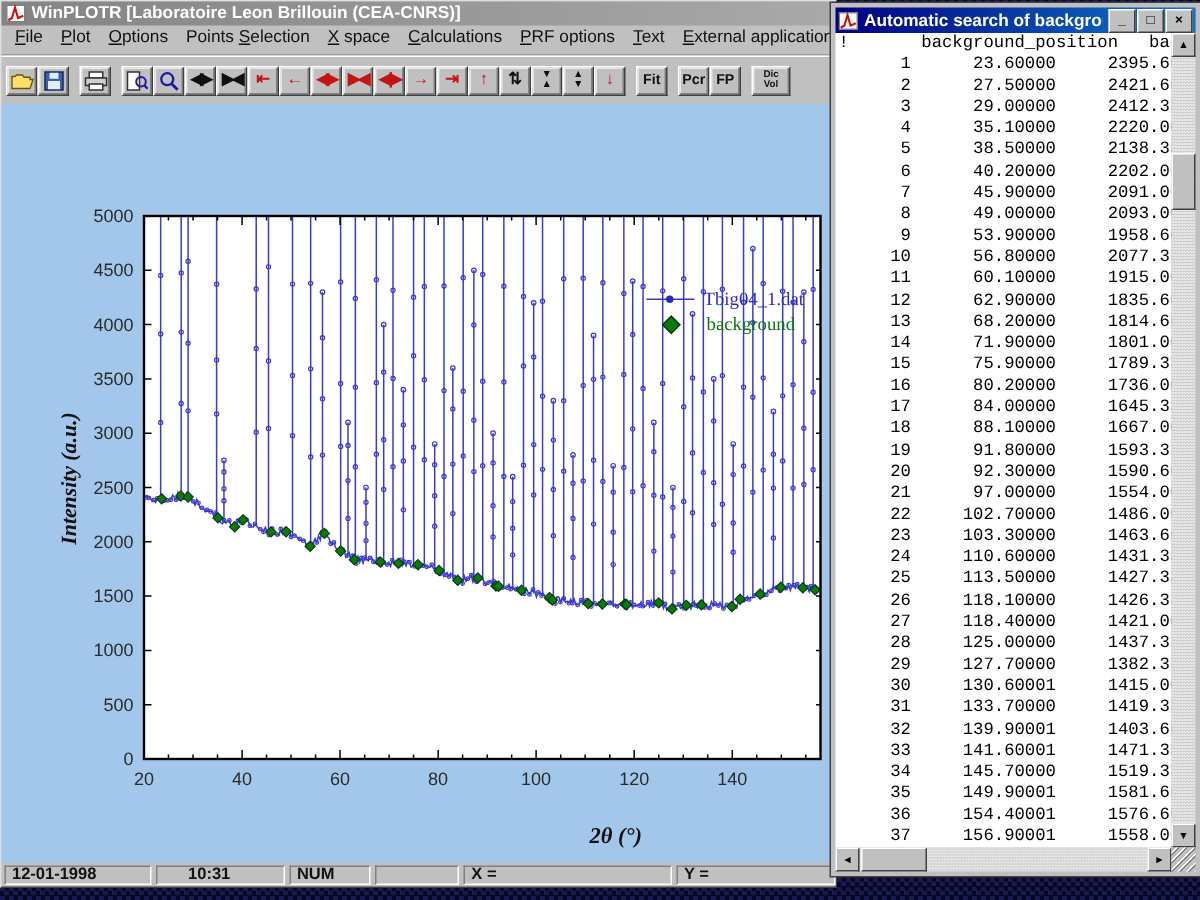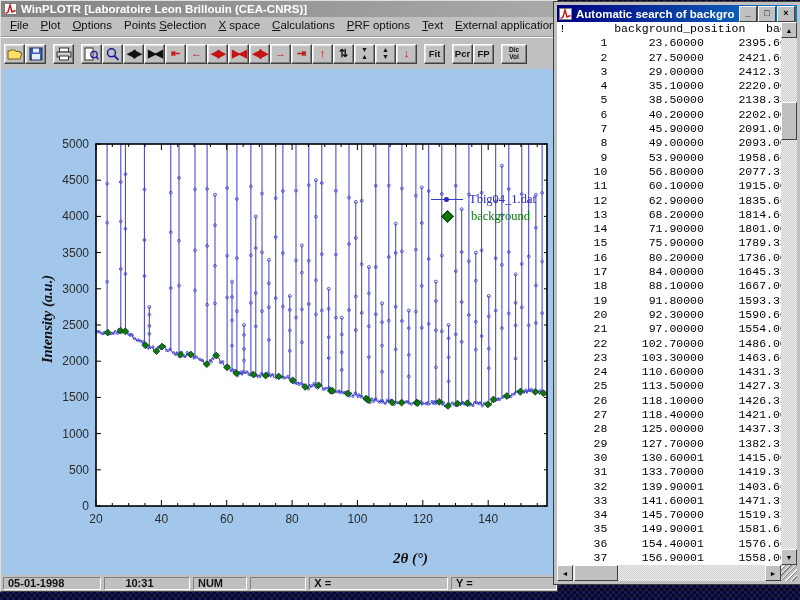--- a/index.html
+++ b/index.html
@@ -806,21 +806,21 @@
           <span class="ltxt blue">Tbig04_1.dat</span>
         </div>
         <div class="lrow">
           <span class="ldiamond"></span>
           <span class="ltxt green">background</span>
         </div>
       </div>
     </div>
 
     <div class="status-bar">
-      <div class="panel sp-date">05-01-1998</div>
+      <div class="panel sp-date">12-01-1998</div>
       <div class="panel sp-time">10:31</div>
       <div class="panel sp-num">NUM</div>
       <div class="panel sp-empty"></div>
       <div class="panel sp-x">X =</div>
       <div class="panel sp-y">Y =</div>
     </div>
   </div>
 
   <div class="table-window">
     <div class="title-bar active">

